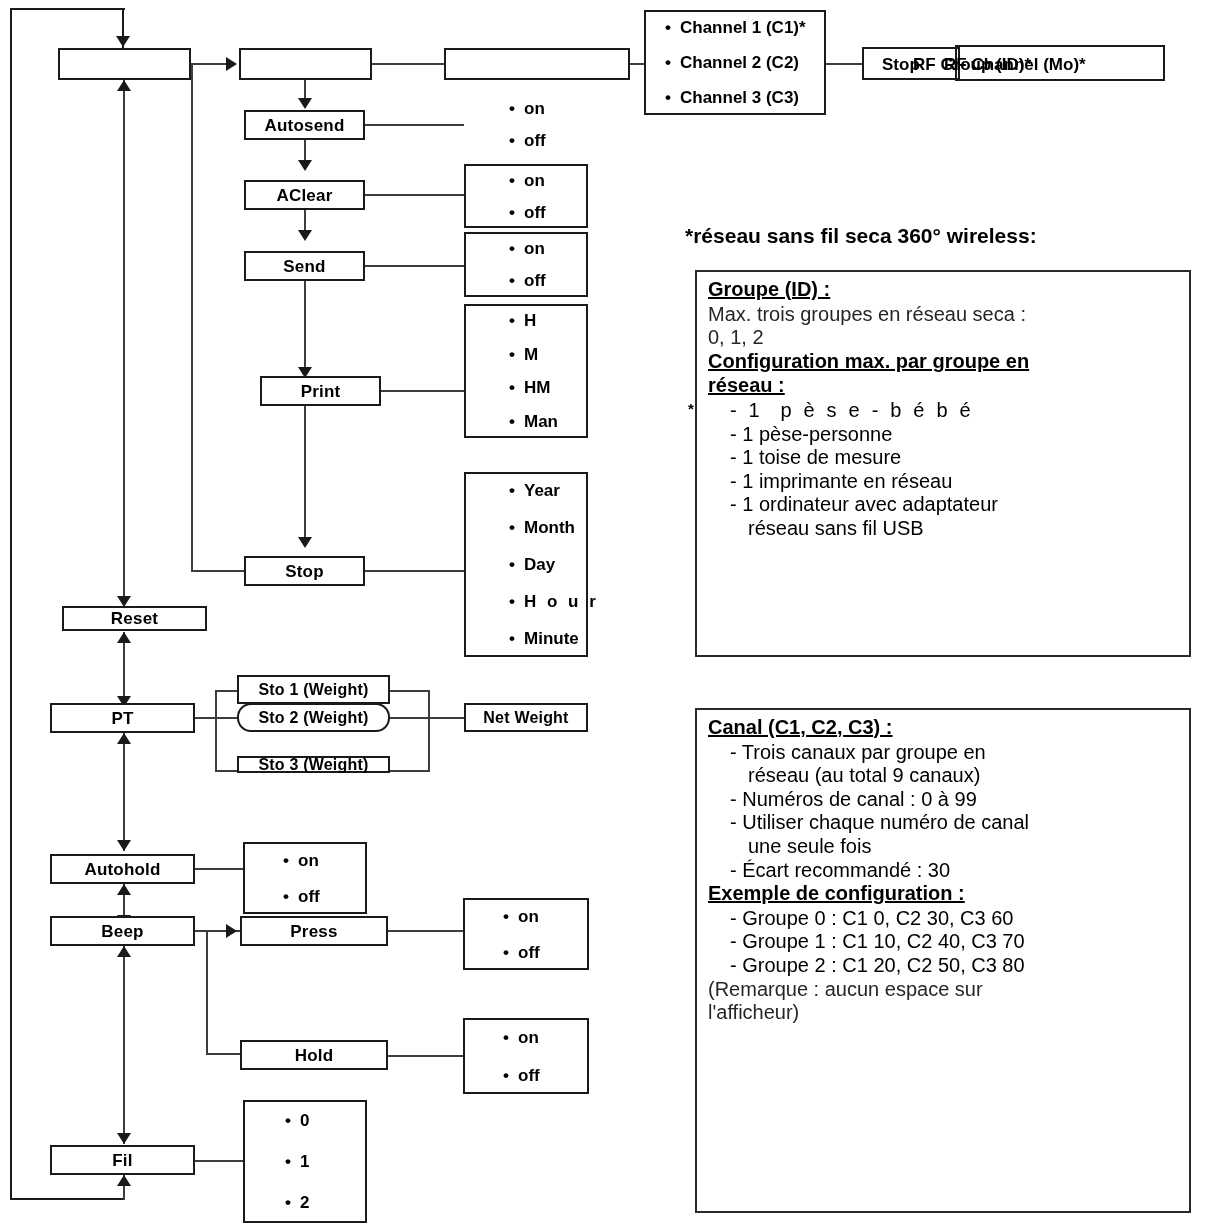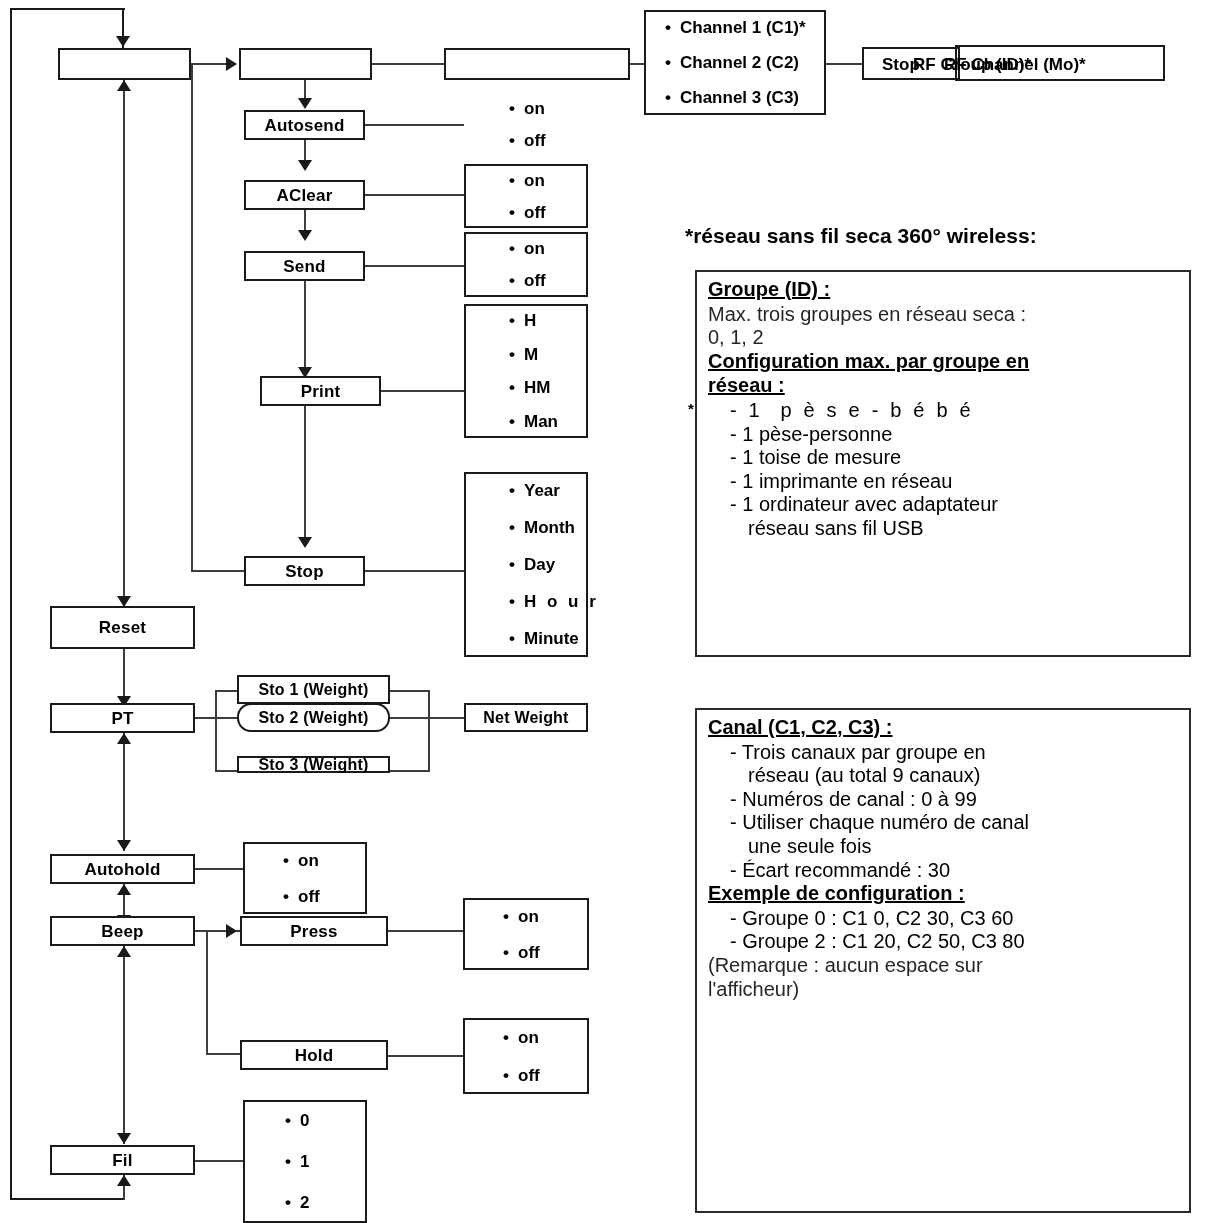--- a/index.html
+++ b/index.html
@@ -212,21 +212,21 @@
   <div class="wire h" style="left:365px;top:570px;width:99px;"></div>
   <div class="optbox" style="left:464px;top:472px;width:124px;height:185px;"></div>
   <div class="optlist" style="left:496px;top:472px;width:92px;height:185px;">
     <div class="opt">Year</div>
     <div class="opt">Month</div>
     <div class="opt">Day</div>
     <div class="opt spaced">H o u r</div>
     <div class="opt">Minute</div>
   </div>
 
-  <div class="node" style="left:50px;top:606px;width:145px;height:43px;">Reset</div>
+  <div class="node" style="left:62px;top:606px;width:145px;height:25px;">Reset</div>
 
   <div class="node" style="left:50px;top:703px;width:145px;height:30px;">PT</div>
 
   <div class="wire h" style="left:195px;top:717px;width:20px;"></div>
   <div class="wire v" style="left:215px;top:690px;height:82px;"></div>
   <div class="wire h" style="left:215px;top:690px;width:22px;"></div>
   <div class="wire h" style="left:215px;top:717px;width:22px;"></div>
   <div class="wire h" style="left:215px;top:770px;width:22px;"></div>
 
   <div class="node thin" style="left:237px;top:675px;width:153px;height:29px;font-size:16px;">Sto 1 (Weight)</div>
@@ -304,18 +304,19 @@
   <div class="panel-inner" style="left:708px;top:716px;width:478px;">
     <p class="p-head">Canal (C1, C2, C3) :</p>
     <p class="p-item">- Trois canaux par groupe en</p>
     <p class="p-item p-cont">réseau (au total 9 canaux)</p>
     <p class="p-item">- Numéros de canal : 0 à 99</p>
     <p class="p-item">- Utiliser chaque numéro de canal</p>
     <p class="p-item p-cont">une seule fois</p>
     <p class="p-item">- Écart recommandé : 30</p>
     <p class="p-head">Exemple de configuration :</p>
     <p class="p-item">- Groupe 0 : C1 0, C2 30, C3 60</p>
+    <p class="p-item">- Groupe 1 : C1 10, C2 40, C3 70</p>
     <p class="p-item">- Groupe 2 : C1 20, C2 50, C3 80</p>
     <p class="p-line">(Remarque : aucun espace sur</p>
     <p class="p-line">l'afficheur)</p>
   </div>
 
 </div>
 
 </body></html>

